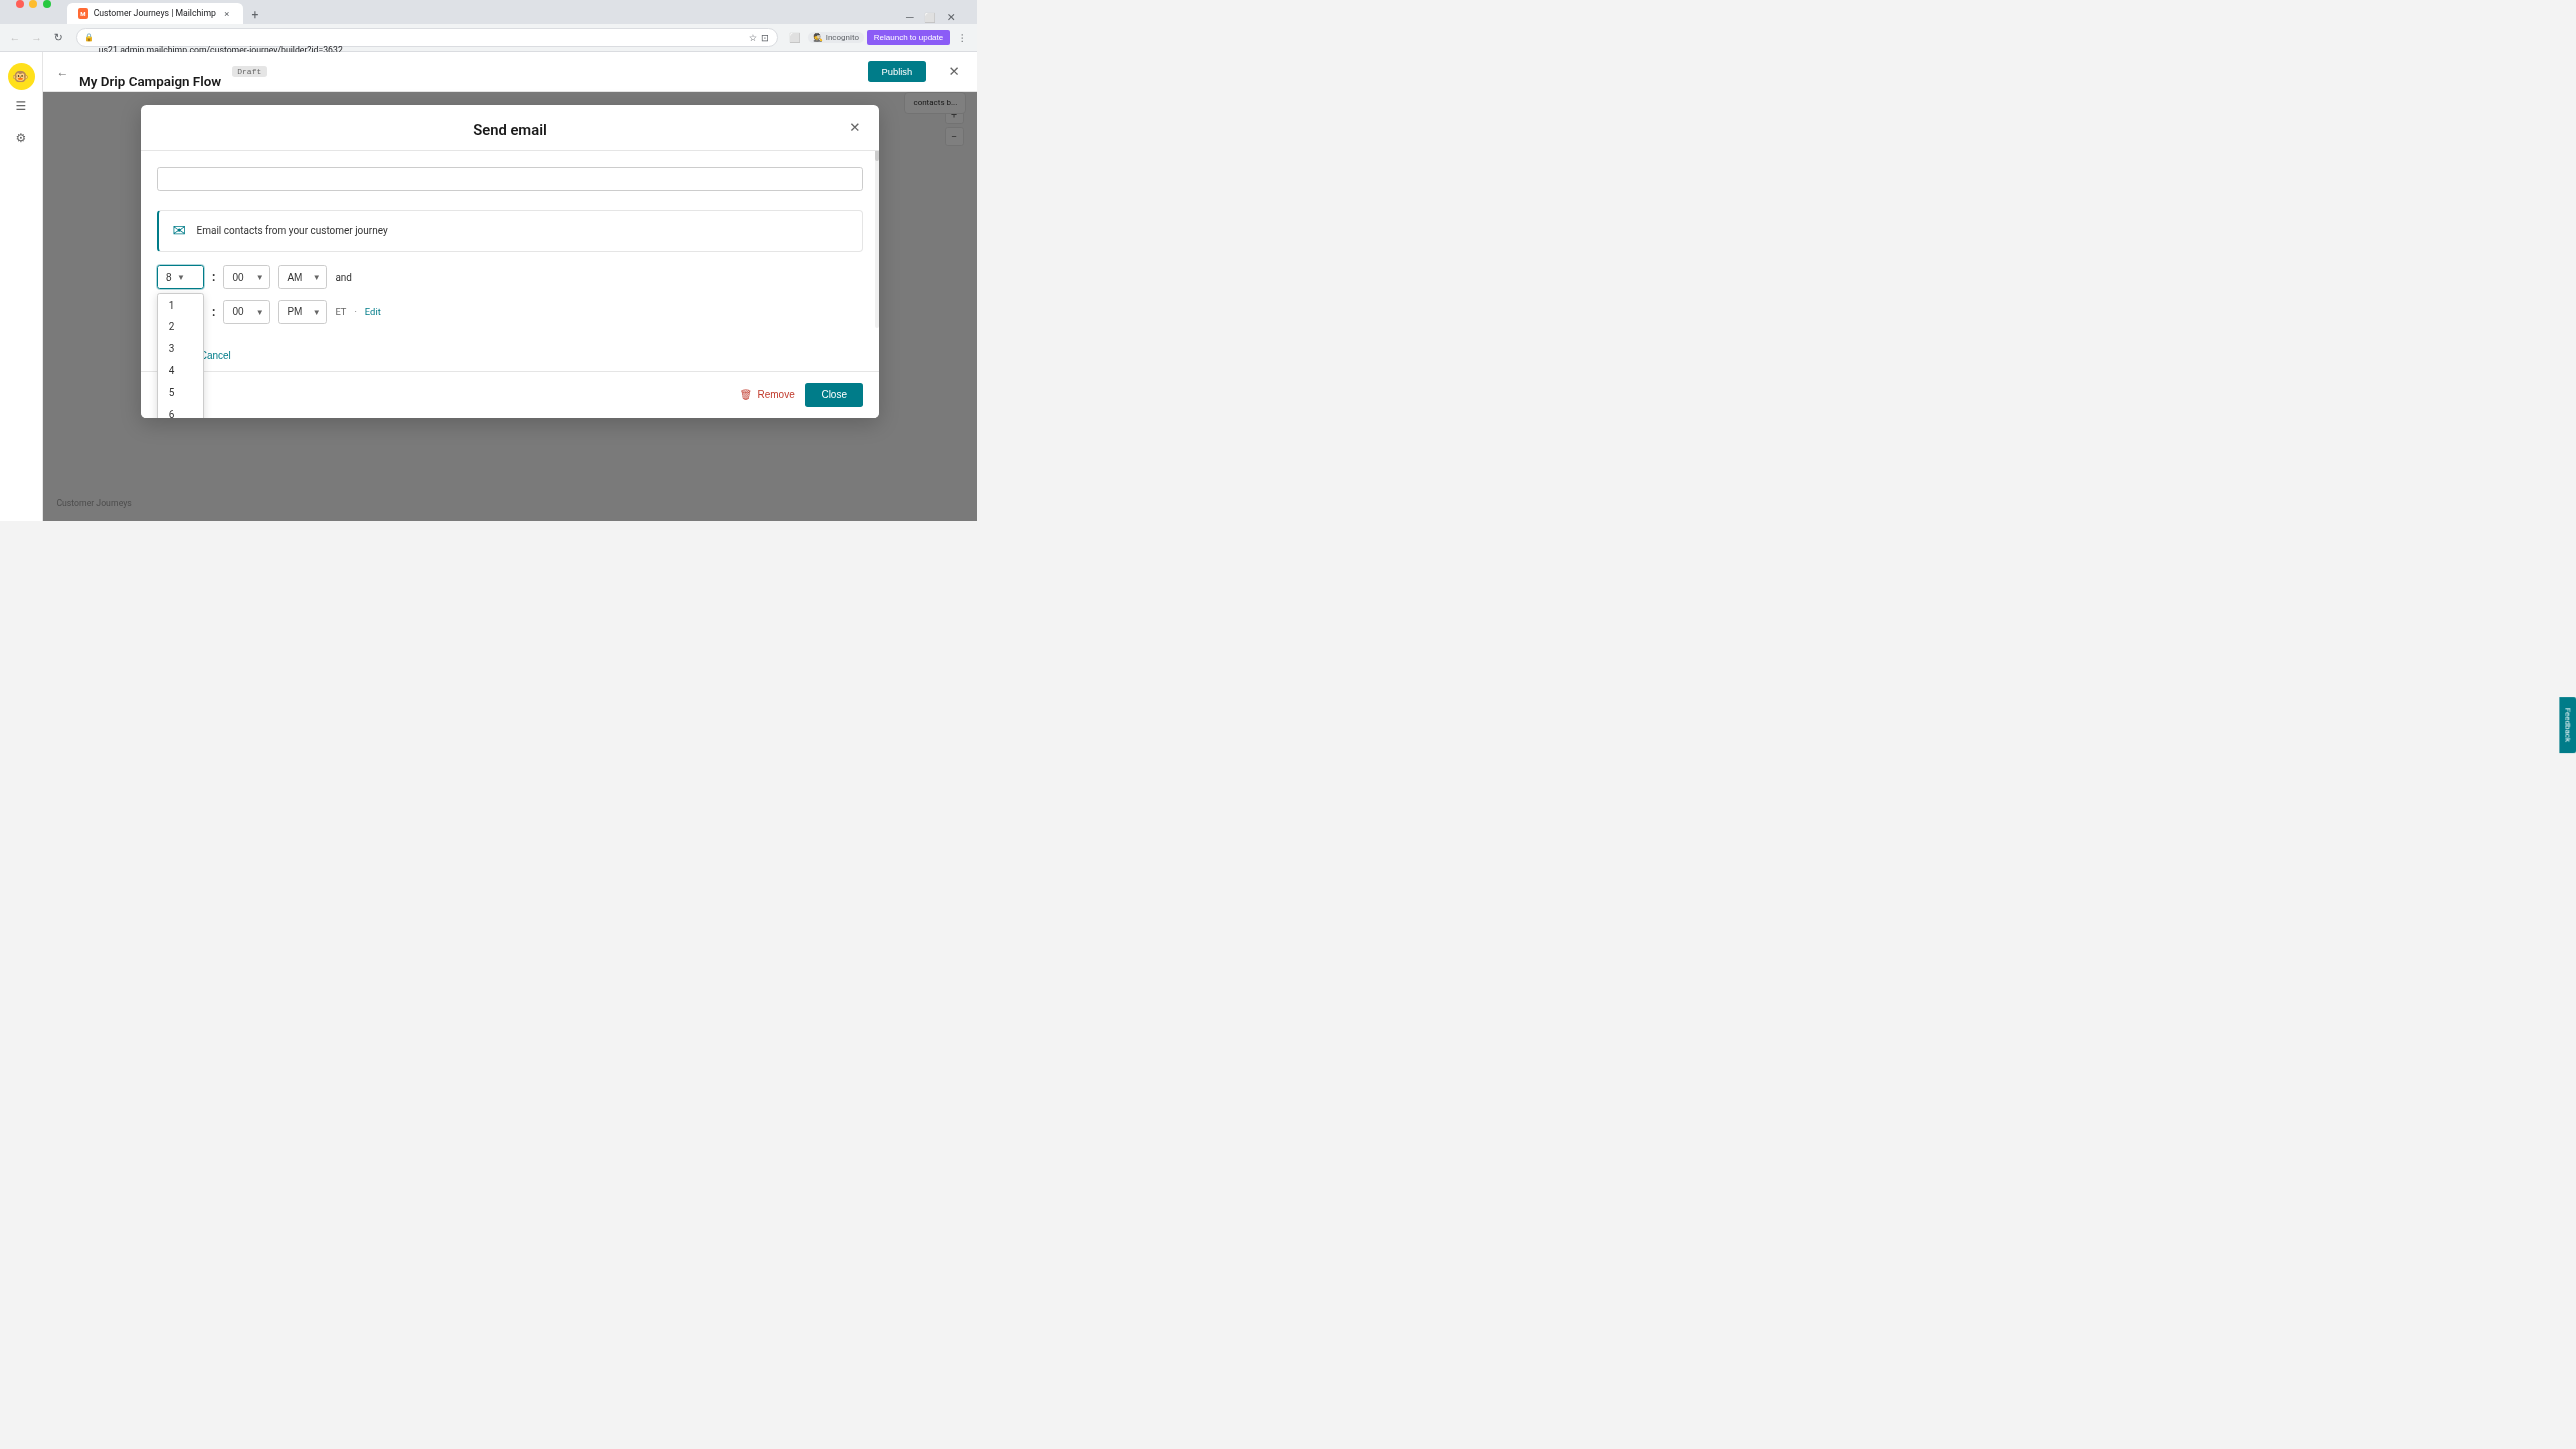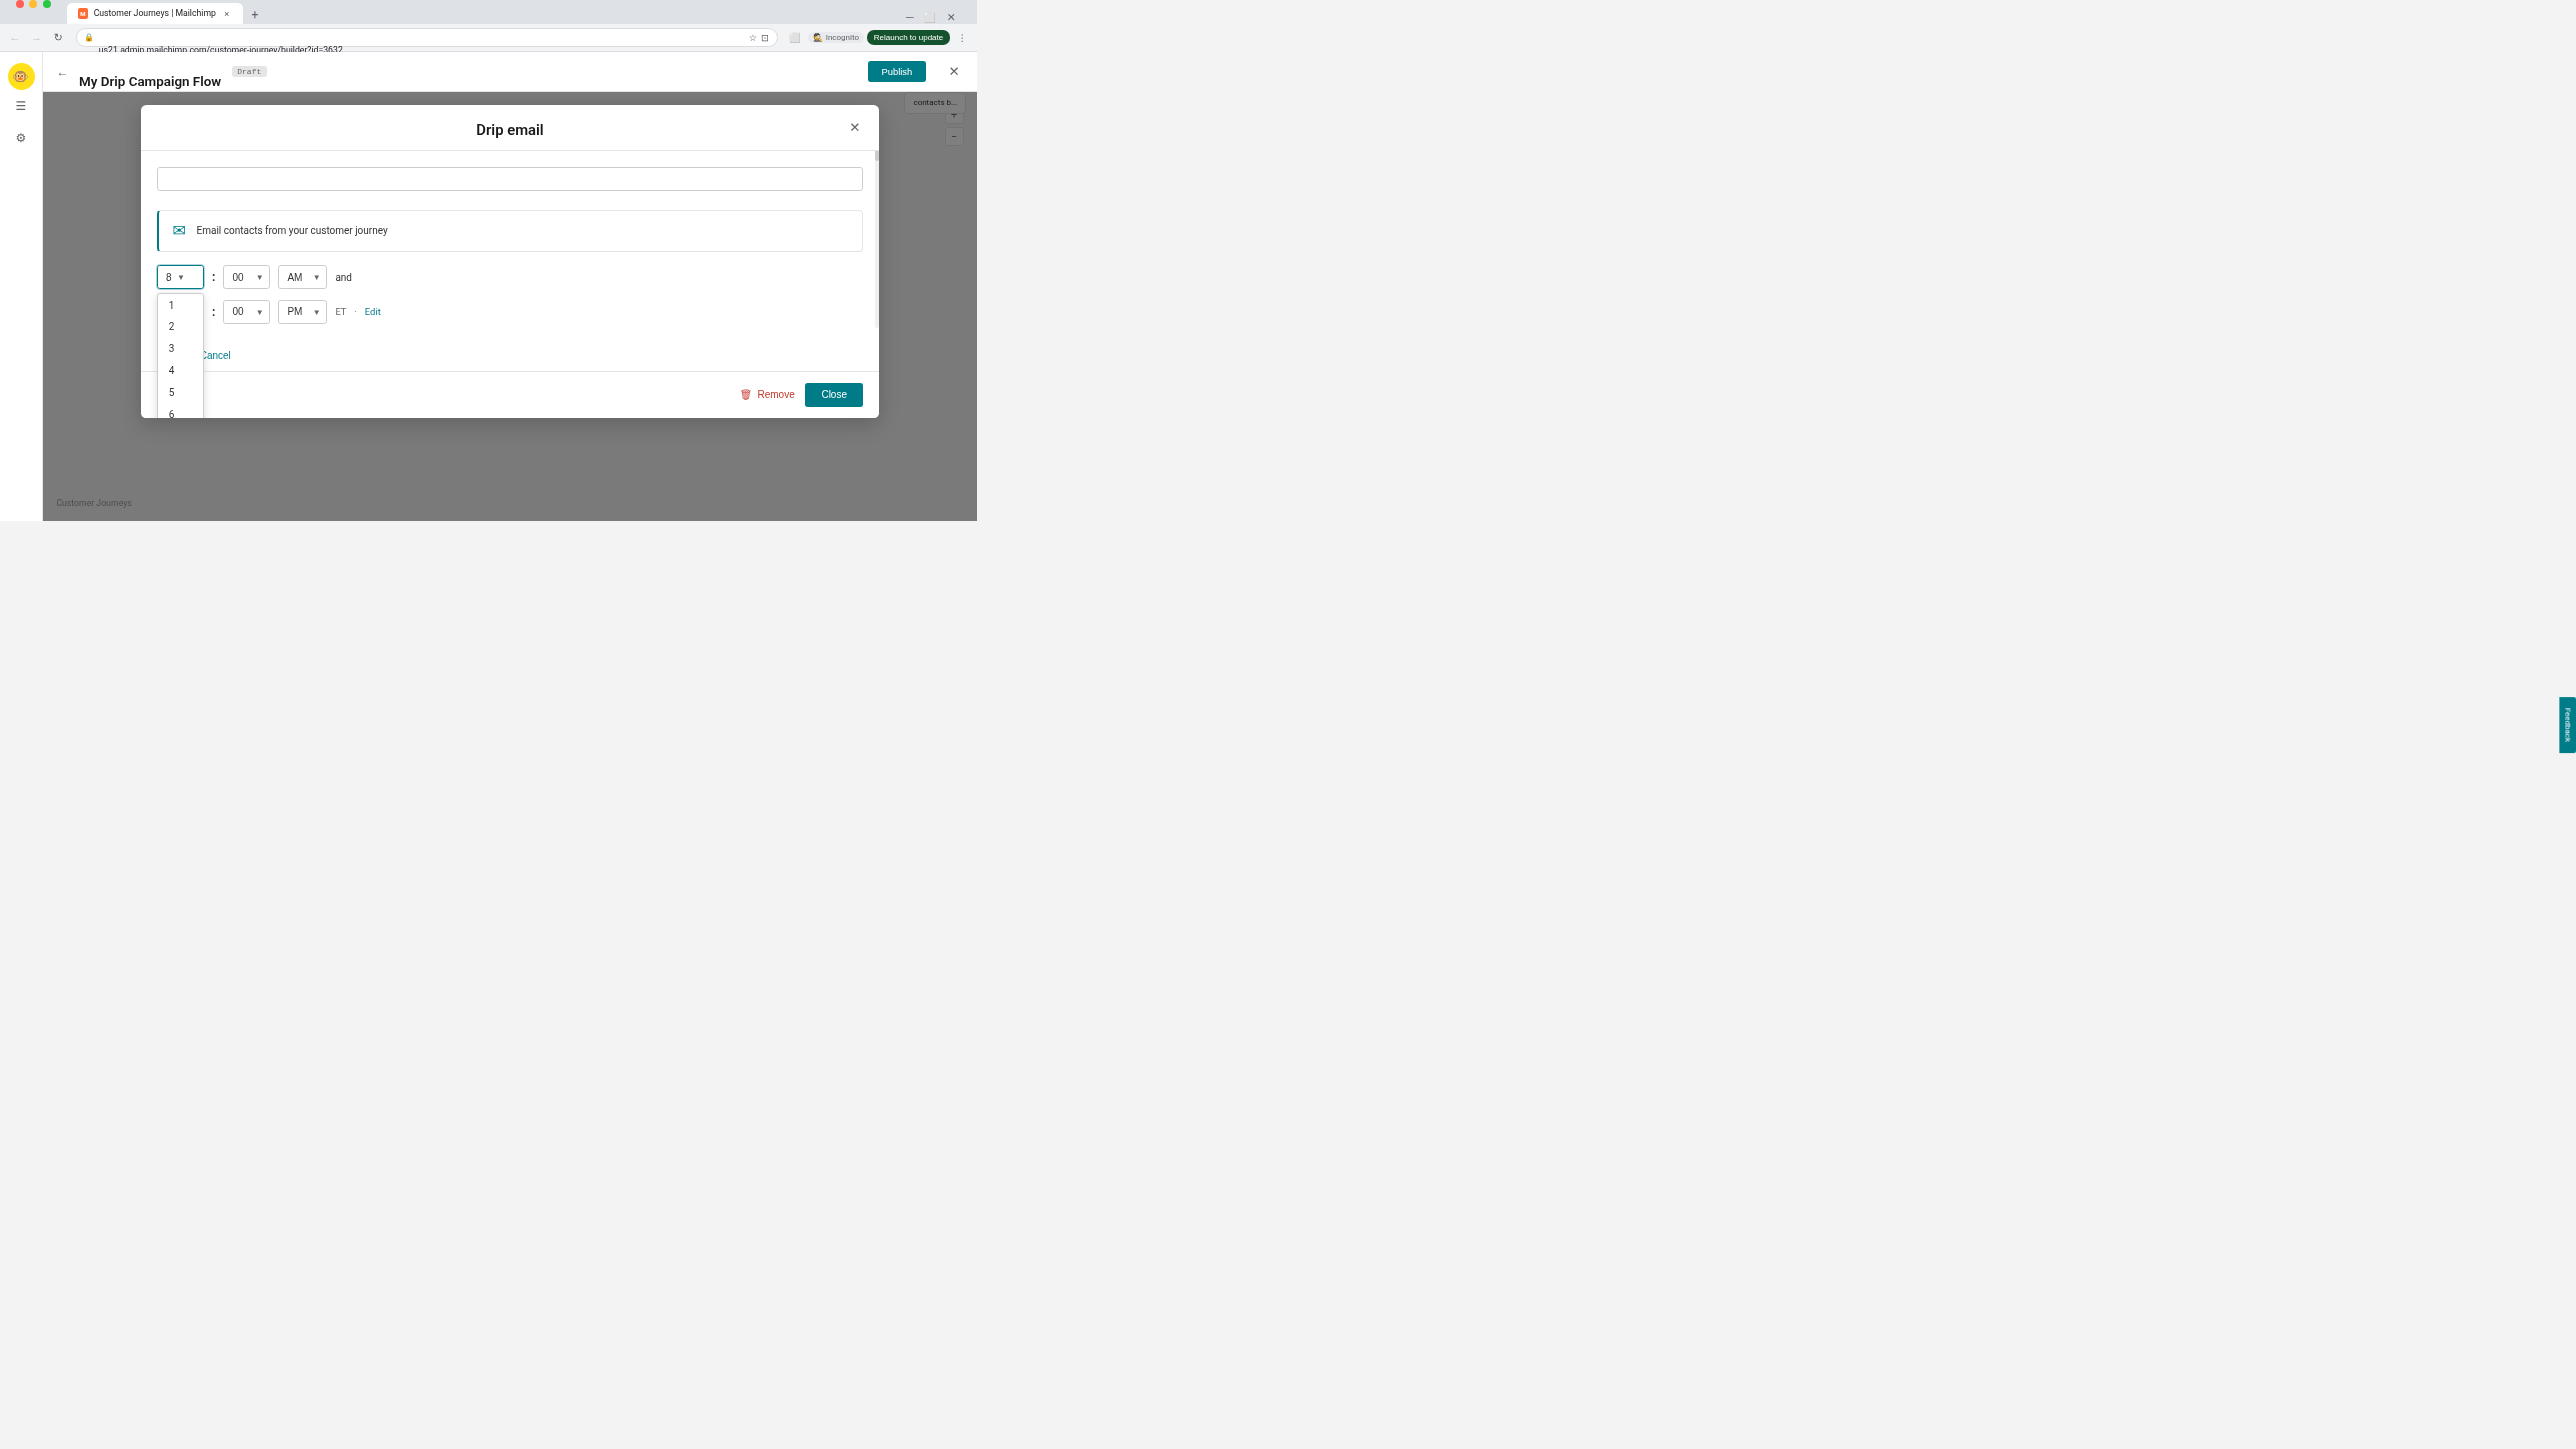--- a/index.html
+++ b/index.html
@@ -166,24 +166,24 @@
       gap: 2.7px;
       font-size: 8px;
       color: #5f6368;
       padding: 1.3px 5.4px;
       background: #e8eaed;
       border-radius: 8px;
       cursor: pointer;
     }
 
     .relaunch-btn {
-      background: #14532d;
+      background: #8b5cf6;
       color: white;
       border: none;
-      border-radius: 7px;
+      border-radius: 2px;
       padding: 2.7px 6.7px;
       font-size: 8px;
       cursor: pointer;
       white-space: nowrap;
     }
 
     
     .app-container {
       width: 100%;
       height: calc(100% - 78px);
@@ -617,21 +617,21 @@
         <div style="width:19px;height:19px;background:#fff;border:0.7px solid #e5e5e5;border-radius:2.7px;display:flex;align-items:center;justify-content:center;cursor:pointer;font-size:10.7px;color:#666;">−</div>
       </div>
 
       <div style="position:absolute;top:0;right:10.7px;background:#fff;border:0.7px solid #e5e5e5;border-radius:4px;padding:5.4px 8px;font-size:8px;color:#333;">contacts b...</div>
     </div>
 
     <div class="modal-overlay">
       <div class="modal">
 
         <div class="modal-header">
-          <h2 class="modal-title">Drip email</h2>
+          <h2 class="modal-title">Send email</h2>
           <button class="modal-close">✕</button>
         </div>
 
         <div class="modal-body">
 
           <div style="margin-bottom:10.7px;position:relative;">
             <input type="text" class="input-field" style="border: 0.7px solid rgb(204, 204, 204); border-radius: 2.7px; padding: 5.4px 8px; font-size: 10px; width: 100%;">
             
             <div style="position:absolute;right:-16px;top:-40px;width:4px;height:201px;background:#f0f0f0;border-radius:2px;">
               <div style="width:4px;height:27px;background:#ccc;border-radius:2px;position:absolute;top:6.7px;"></div>

